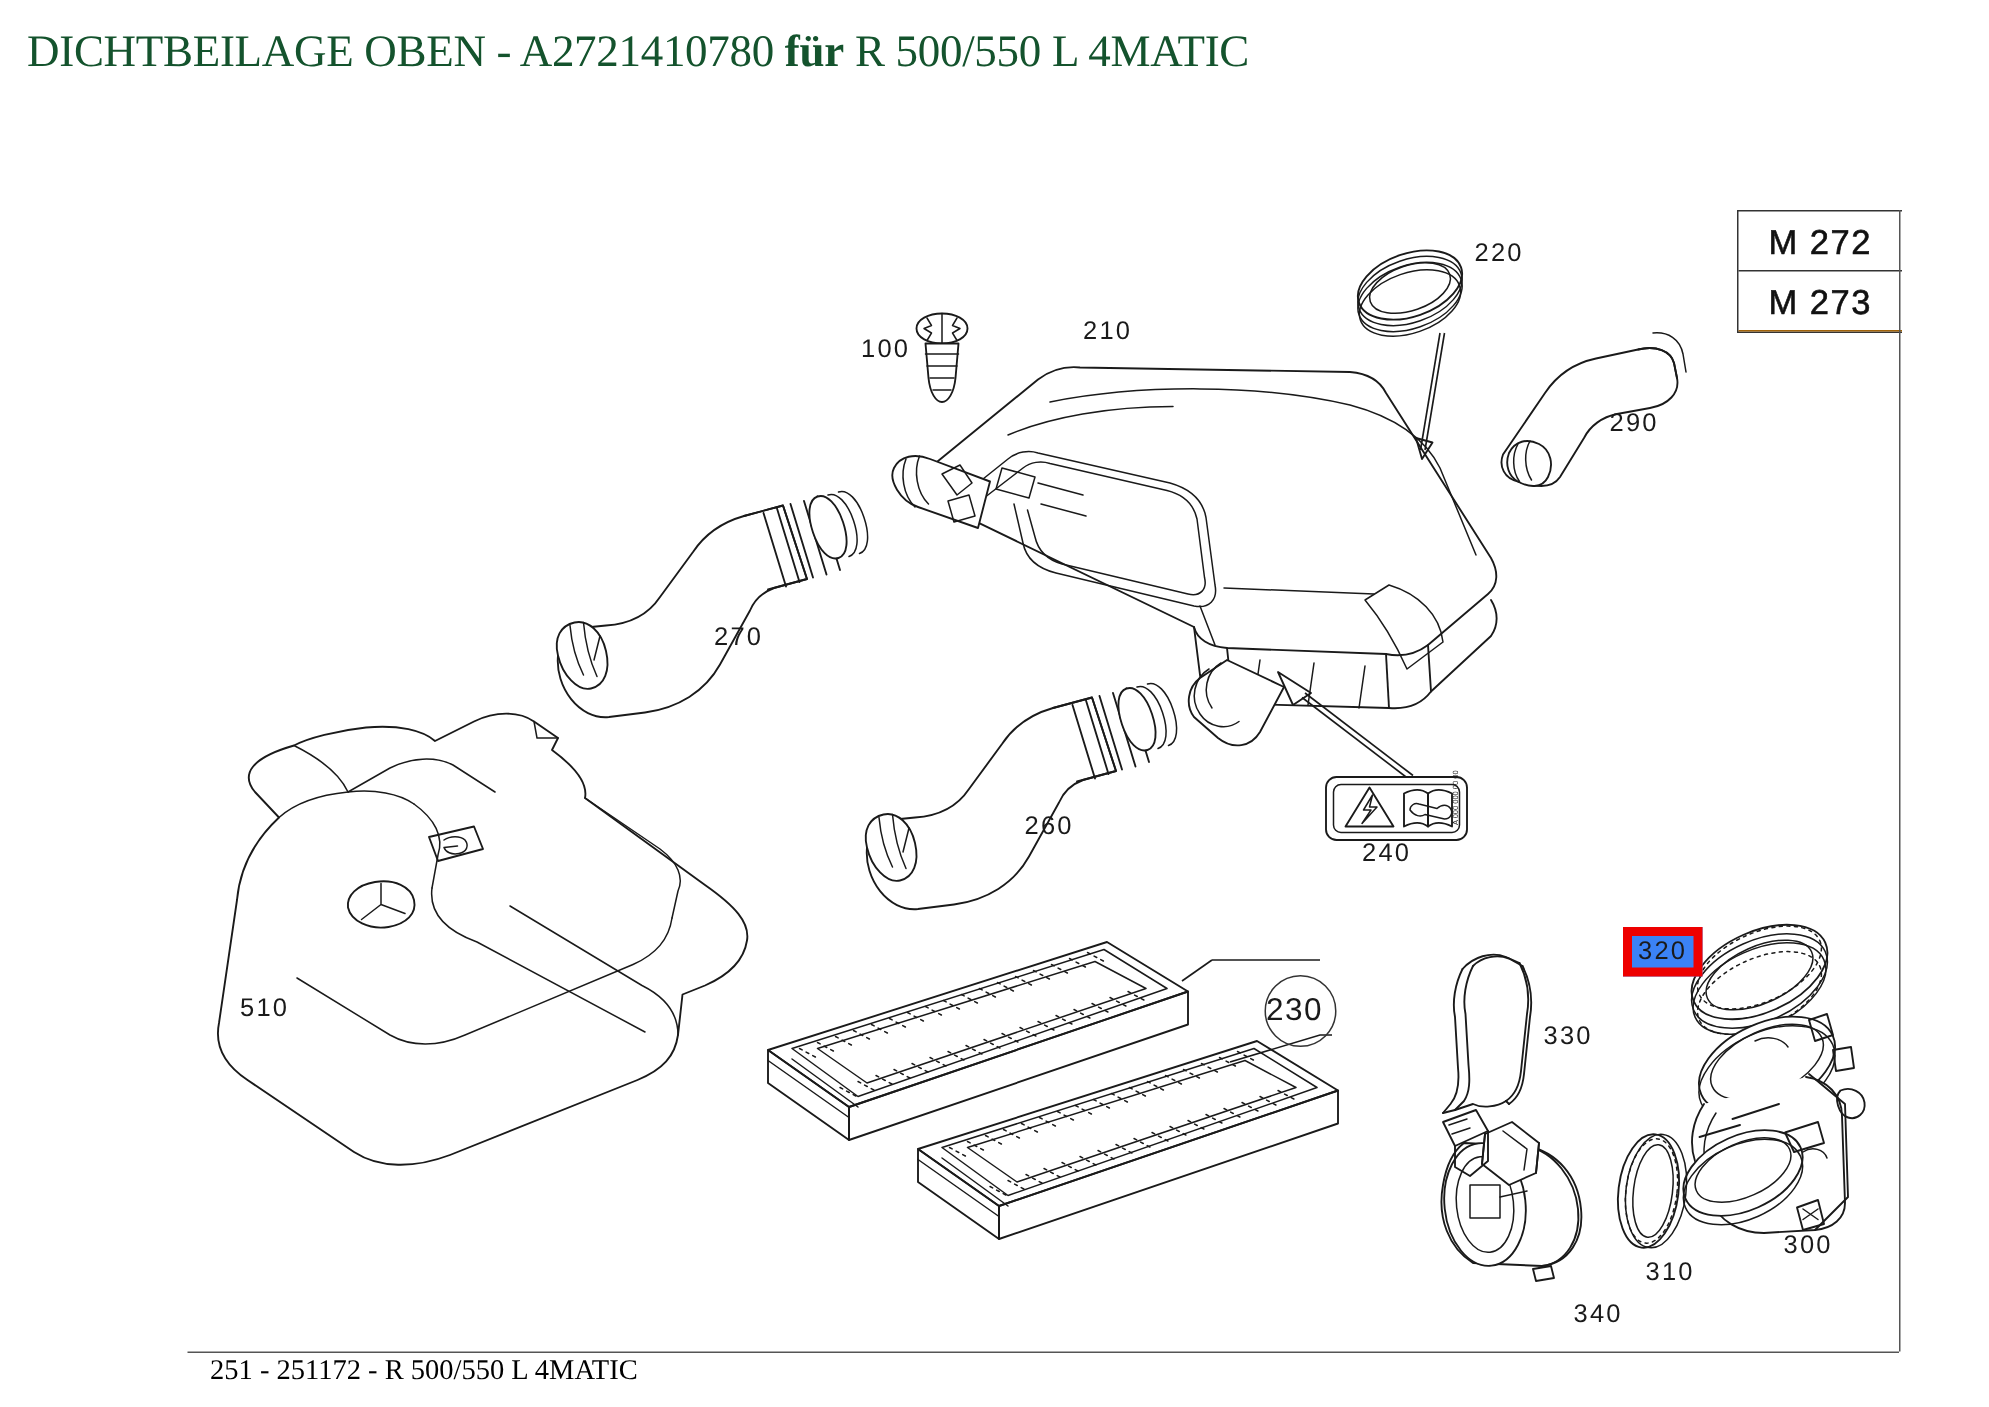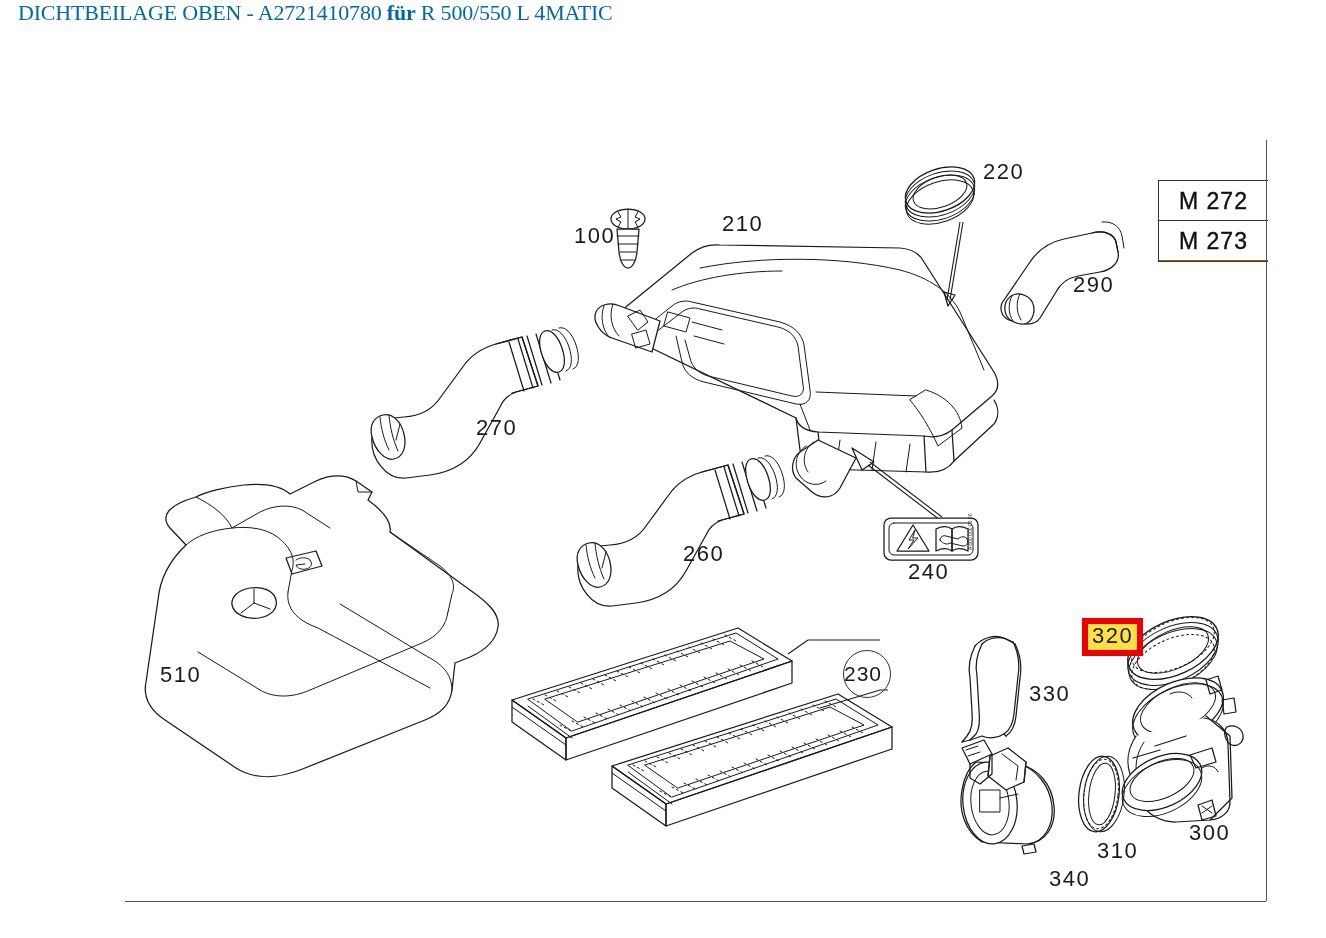--- a/index.html
+++ b/index.html
@@ -11,24 +11,24 @@
     position: relative;
     width: 1326px;
     height: 938px;
     background: #ffffff;
     overflow: hidden;
     font-family: "Liberation Serif", "DejaVu Serif", serif;
   }
   #title {
     position: absolute;
     left: 18px;
-    top: 0;
-    font-size: 22px;
+    top: 18px;
+    font-size: 30px;
     letter-spacing: -0.2px;
-    color: #0369a1;
+    color: #14532d;
     white-space: nowrap;
   }
   #title .bold { font-weight: bold; }
 
   #footer-rule {
     position: absolute;
     left: 125px;
     top: 901px;
     width: 1141px;
     height: 1px;
@@ -55,57 +55,56 @@
 
   
   #engine-codes {
     position: absolute;
     left: 1158px;
     top: 140px;
     width: 110px;
     border: 1px solid #333;
     border-right: none;
     box-sizing: border-box;
-    margin-top: 40px;
   }
   .code-cell {
     height: 40px;
     line-height: 40px;
     text-align: center;
     font-size: 23px;
     letter-spacing: 1px;
     color: #111;
     -webkit-text-stroke: 0.4px #111;
     border-bottom: 1px solid #333;
     box-sizing: border-box;
     font-family: "Liberation Sans", sans-serif;
   }
   .code-cell:last-child { border-bottom: 1px solid #a16207; }
 
   
   .callout {
     position: absolute;
-    font-size: 22px;
+    font-size: 17px;
     color: #1a1a1a;
     font-family: "Liberation Sans", sans-serif;
     letter-spacing: 1.5px;
     white-space: nowrap;
   }
   .callout.circled {
     width: 46px;
     height: 46px;
     line-height: 46px;
     text-align: left;
     border: 1.2px solid #333;
     border-radius: 50%;
     letter-spacing: 1px;
     font-size: 21px;
   }
   .callout.highlighted {
-    background: #fde047;
+    background: #3b82f6;
     border: 6px solid #ee0000;
     padding: 1px 4px 3px 4px;
     line-height: 1;
     z-index: 40;
   }
 
   #art {
     position: absolute;
     left: 0;
     top: 0;
@@ -490,14 +489,15 @@
   <div class="callout" style="left:1004px; top:866px;margin-left:45px;">340</div>
 
   <div id="engine-codes">
     <div class="code-cell">M 272</div>
     <div class="code-cell">M 273</div>
   </div>
 
   <div id="frame-vline"></div>
 
   <div id="footer-rule"></div>
+  <div id="footer-text">251 - 251172 - R 500/550 L 4MATIC</div>
 
 </div>
 
 </body></html>

